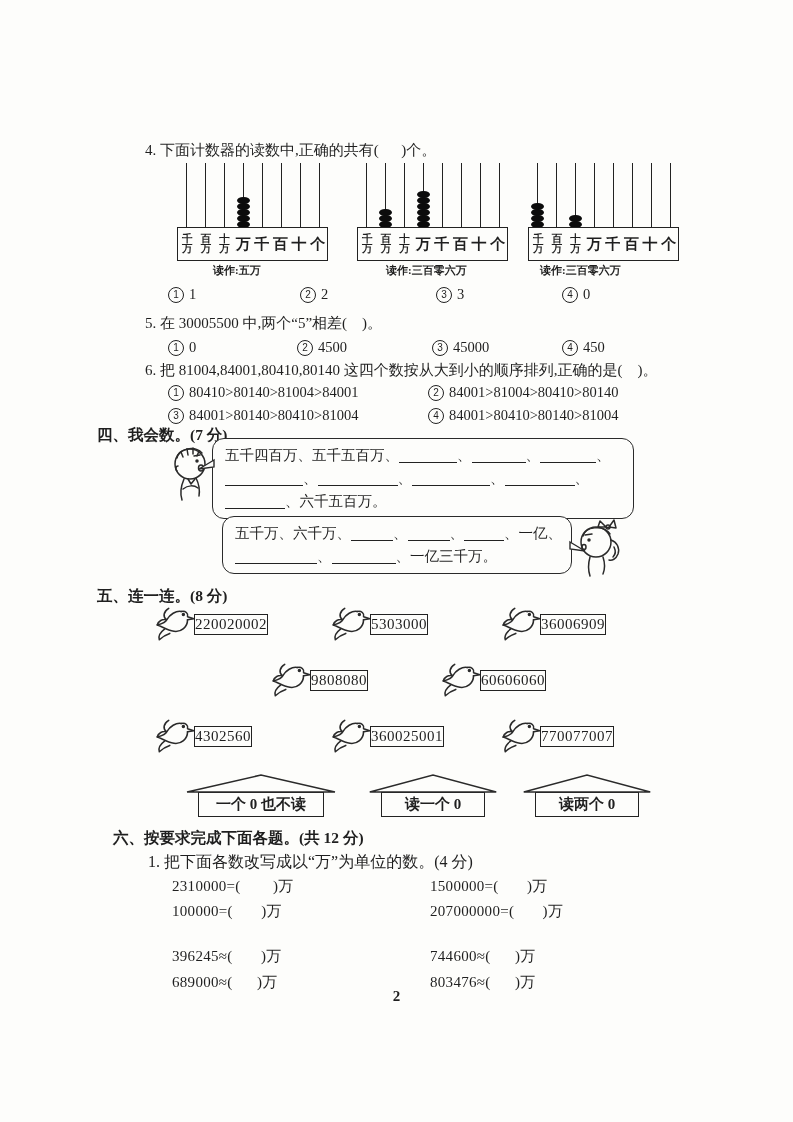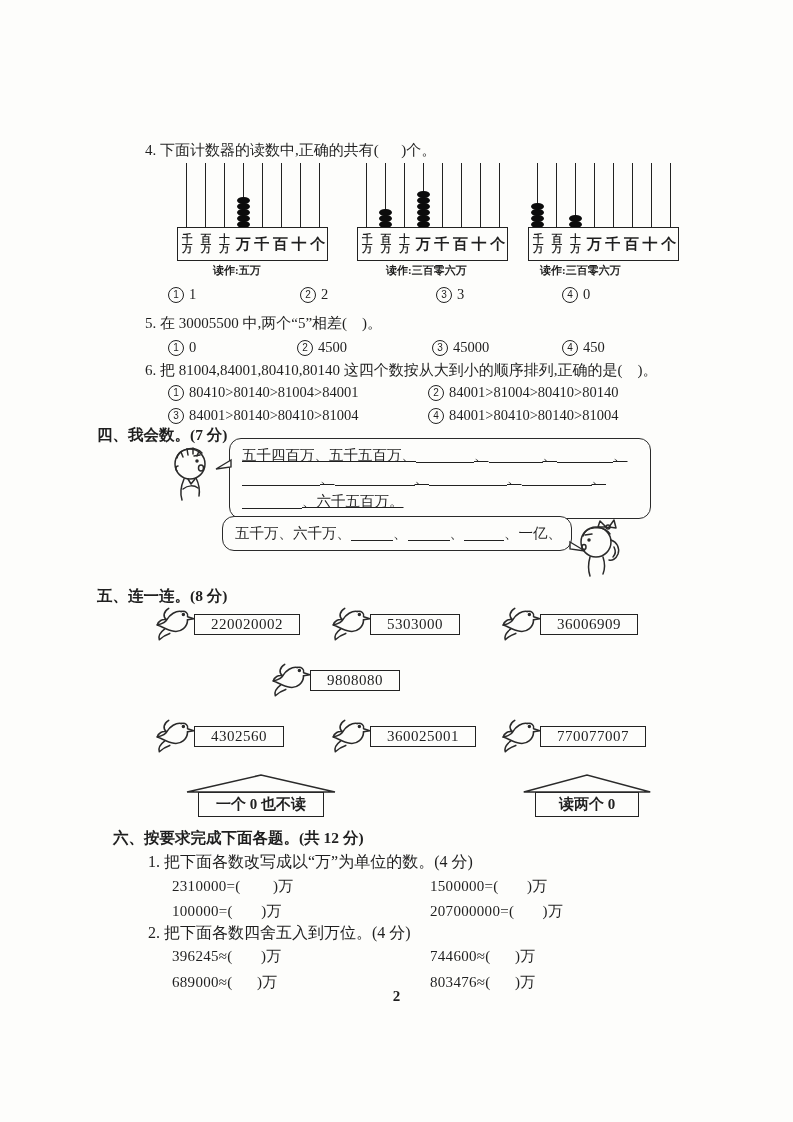--- a/index.html
+++ b/index.html
@@ -30,21 +30,21 @@
   .cell.two div{font-size:10.5px;line-height:10.5px;font-weight:600;}
   .reading{position:absolute;font-size:11px;font-weight:600;white-space:pre;}
   
   .bubble{position:absolute;border:1.6px solid #2a2a2a;border-radius:12px;background:#fdfdfb;
     padding:5px 12px;font-size:14.5px;line-height:23px;}
   .bline{white-space:nowrap;}
   .blank{display:inline-block;border-bottom:1.4px solid #222;height:15px;vertical-align:-3px;}
   .tail{position:absolute;}
   
   .bird-item{position:absolute;display:flex;align-items:center;}
-  .numbox{border:1.6px solid #222;padding:1px 16px;font-size:15px;letter-spacing:.5px;background:#fdfdfb;margin-left:-4px;white-space:pre;}
+  .numbox{border:1.6px solid #222;padding:1px 0;font-size:15px;letter-spacing:.5px;background:#fdfdfb;margin-left:-4px;white-space:pre;}
   
   .house{position:absolute;}
   .roof{display:block;width:100%;height:22px;}
   .hbox{border:1.6px solid #222;margin:-2px 13px 0 13px;text-align:center;font-size:15px;font-weight:600;padding:2px 0;white-space:pre;}
   .pagenum{position:absolute;left:0;right:0;top:988px;text-align:center;font-size:15px;font-weight:600;}
   svg .ln{fill:none;stroke:#2a2a2a;stroke-width:1.5;stroke-linecap:round;stroke-linejoin:round;}
 </style>
 </head>
 <body>
 
@@ -231,34 +231,35 @@
       <path d="M12 24 c-2 0 -3 3 -1 5"></path>
       <circle cx="31" cy="19" r="1" fill="#2a2a2a"></circle>
       <path d="M28 14 L34 13"></path>
       <ellipse cx="35" cy="26" rx="2.5" ry="3"></ellipse>
       <path d="M18 37 C15 44 14 52 16 58 M30 36 C33 42 34 48 33 54"></path>
       <path d="M17 47 C22 43 28 43 32 46"></path>
       <path d="M22 37 L25 42 L29 37"></path>
     </g>
   </svg>
 
-  <div class="bubble" style="left:229px;top:438px;width:396px;text-decoration:underline;">
+  <div class="bubble" style="left:212px;top:438px;width:396px;">
     <svg class="tail" style="left:-15px;top:18px;" width="17" height="18" viewBox="0 0 17 18">
       <path d="M16 3 L1 12 L16 10 Z" fill="#fdfdfb" stroke="#2a2a2a" stroke-width="1.4"></path>
     </svg>
   <div class="bline"><span>五千四百万、五千五百万、</span><span class="blank" style="width: 58px;"></span><span>、</span><span class="blank" style="width: 54px;"></span><span>、</span><span class="blank" style="width: 56px;"></span><span>、</span></div>
       <div class="bline"><span class="blank" style="width: 78px;"></span><span>、</span><span class="blank" style="width: 80px;"></span><span>、</span><span class="blank" style="width: 78px;"></span><span>、</span><span class="blank" style="width: 70px;"></span><span>、</span></div>
       <div class="bline"><span class="blank" style="width: 60px;"></span><span>、六千五百万。</span></div>
     </div>
 
   <div class="bubble" style="left:222px;top:516px;width:324px;">
     <svg class="tail" style="right:-15px;top:22px;" width="17" height="18" viewBox="0 0 17 18">
       <path d="M1 3 L16 12 L1 10 Z" fill="#fdfdfb" stroke="#2a2a2a" stroke-width="1.4"></path>
     </svg>
   <div class="bline"><span>五千万、六千万、</span><span class="blank" style="width: 42px;"></span><span>、</span><span class="blank" style="width: 42px;"></span><span>、</span><span class="blank" style="width: 40px;"></span><span>、一亿、</span></div>
+      <div class="bline"><span class="blank" style="width: 82px;"></span><span>、</span><span class="blank" style="width: 64px;"></span><span>、一亿三千万。</span></div>
     </div>
 
   <svg class="abs" style="left:570px;top:514px;" width="56" height="68" viewBox="0 0 56 68">
     <g class="ln">
       <circle cx="26" cy="28" r="15"></circle>
       <path d="M13 22 C15 13 33 10 40 20"></path>
       <path d="M30 7 L36 13 L28 13 Z M44 6 L39 13 L46 14 Z M36 13 l3 1"></path>
       <circle cx="38" cy="13" r="2"></circle>
       <path d="M41 26 C47 28 50 34 48 40 C46 45 42 47 39 46"></path>
       <path d="M44 33 C46 37 45 41 43 43"></path>
@@ -313,20 +314,32 @@
         <g class="ln">
           <path d="M16 2 C11 5 10 10 14 13 C10 12 6 14 5 18"></path>
           <path d="M28 5 C32 4 35 7 34 10 L40 12 L34 13"></path>
           <path d="M34 13 C34 20 28 25 21 24 C14 23 9 19 5 18 C9 17 13 16 14 13 C17 8 23 4 28 5"></path>
           <path d="M12 22 C8 25 6 29 7 32 C10 29 14 27 17 26"></path>
           <circle cx="30" cy="8" r="0.9" fill="#2a2a2a"></circle>
         </g>
       </svg>
     <span class="numbox">9808080</span>
   </div>
+  <div class="bird-item" style="left:438px;top:662px;">
+    <svg width="46" height="36" viewBox="0 0 44 34">
+        <g class="ln">
+          <path d="M16 2 C11 5 10 10 14 13 C10 12 6 14 5 18"></path>
+          <path d="M28 5 C32 4 35 7 34 10 L40 12 L34 13"></path>
+          <path d="M34 13 C34 20 28 25 21 24 C14 23 9 19 5 18 C9 17 13 16 14 13 C17 8 23 4 28 5"></path>
+          <path d="M12 22 C8 25 6 29 7 32 C10 29 14 27 17 26"></path>
+          <circle cx="30" cy="8" r="0.9" fill="#2a2a2a"></circle>
+        </g>
+      </svg>
+    <span class="numbox">60606060</span>
+  </div>
 
   <div class="bird-item" style="left:152px;top:718px;">
     <svg width="46" height="36" viewBox="0 0 44 34">
         <g class="ln">
           <path d="M16 2 C11 5 10 10 14 13 C10 12 6 14 5 18"></path>
           <path d="M28 5 C32 4 35 7 34 10 L40 12 L34 13"></path>
           <path d="M34 13 C34 20 28 25 21 24 C14 23 9 19 5 18 C9 17 13 16 14 13 C17 8 23 4 28 5"></path>
           <path d="M12 22 C8 25 6 29 7 32 C10 29 14 27 17 26"></path>
           <circle cx="30" cy="8" r="0.9" fill="#2a2a2a"></circle>
         </g>
@@ -356,34 +369,39 @@
         </g>
       </svg>
     <span class="numbox">770077007</span>
   </div>
 
   <div class="house" style="left:185px;top:772px;width:152px;">
     <svg class="roof" viewBox="0 0 150 22" preserveAspectRatio="none">
         <path d="M2 20 L75 3 L148 20 Z" fill="none" stroke="#2a2a2a" stroke-width="1.5"></path>
       </svg>
     <div class="hbox">一个 0 也不读</div>
+  </div>
+  <div class="house" style="left:368px;top:772px;width:130px;">
+    <svg class="roof" viewBox="0 0 150 22" preserveAspectRatio="none">
+        <path d="M2 20 L75 3 L148 20 Z" fill="none" stroke="#2a2a2a" stroke-width="1.5"></path>
+      </svg>
+    <div class="hbox">读一个 0</div>
   </div>
   <div class="house" style="left:522px;top:772px;width:130px;">
     <svg class="roof" viewBox="0 0 150 22" preserveAspectRatio="none">
         <path d="M2 20 L75 3 L148 20 Z" fill="none" stroke="#2a2a2a" stroke-width="1.5"></path>
       </svg>
     <div class="hbox">读两个 0</div>
   </div>
 
   <div class="abs sec-title" style="left:113px;top:828px;">六、按要求完成下面各题。(共 12 分)</div>
   <div class="abs sub-title" style="left:148px;top:852px;">1. 把下面各数改写成以“万”为单位的数。(4 分)</div>
   <div class="abs eq" style="left:172px;top:877px;">2310000=(        )万</div>
   <div class="abs eq" style="left:430px;top:877px;">1500000=(       )万</div>
   <div class="abs eq" style="left:172px;top:902px;">100000=(       )万</div>
   <div class="abs eq" style="left:430px;top:902px;">207000000=(       )万</div>
-  <div class="abs sub-title" style="left:148px;top:923px;">2. 把下面各数四舍五入到万位。(4 分)</div>
   <div class="abs eq" style="left:172px;top:947px;">396245≈(       )万</div>
   <div class="abs eq" style="left:430px;top:947px;">744600≈(      )万</div>
   <div class="abs eq" style="left:172px;top:973px;">689000≈(      )万</div>
   <div class="abs eq" style="left:430px;top:973px;">803476≈(      )万</div>
 
   <div class="pagenum">2</div>
 </div>
 
 </body></html>

